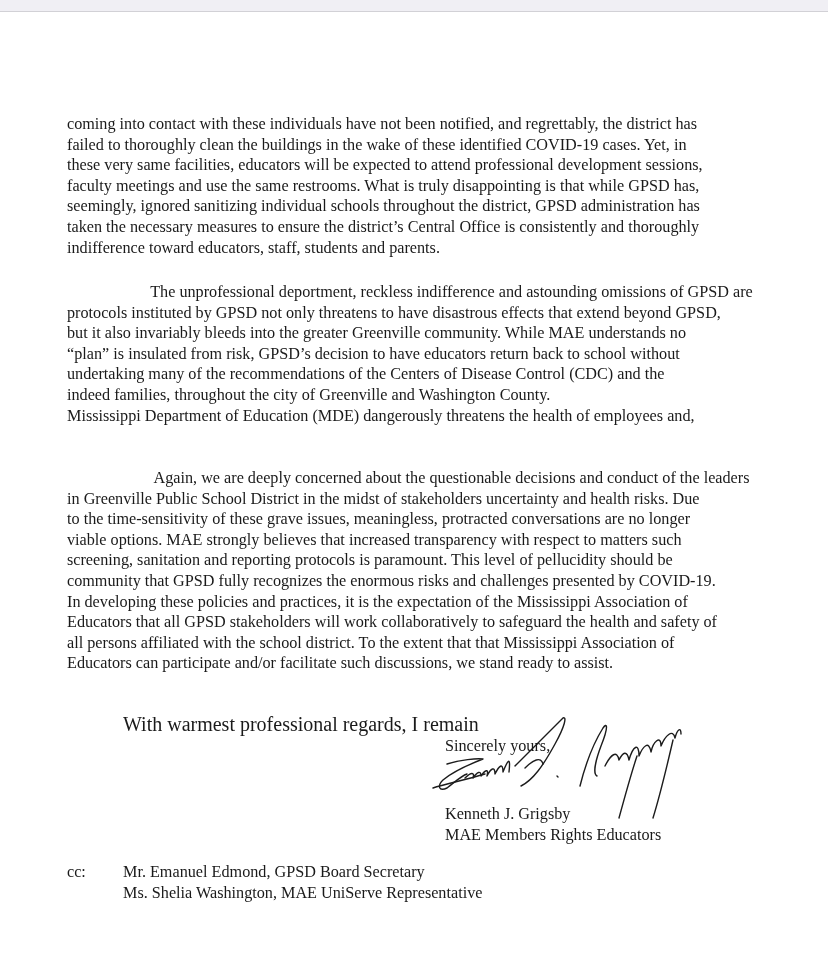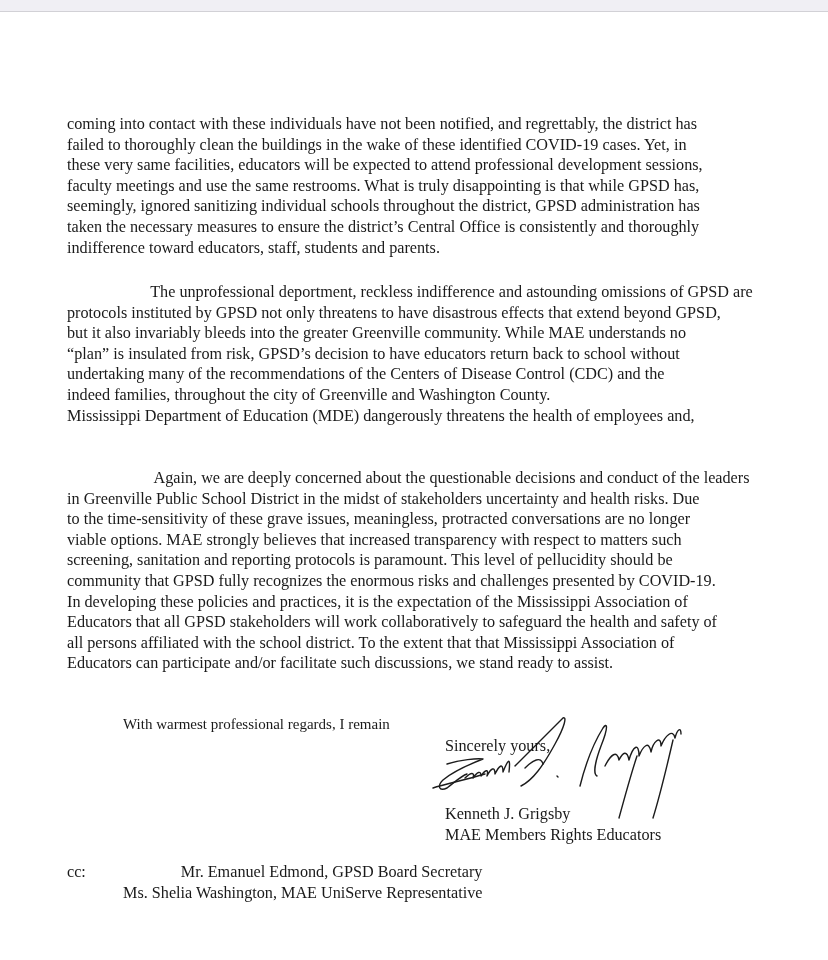--- a/index.html
+++ b/index.html
@@ -23,40 +23,40 @@
       text-align: left;
       white-space: normal;
     }
     .para .ln { display: block; white-space: nowrap; }
     .indent { padding-left: 57px; text-align: center; }
     #p1 { top: 94px; margin-top: 20px; }
     #p2 { top: 282px; }
     #p3 { top: 468px; }
     .closing {
       position: absolute; left: 123px; top: 714px;
-      font-size: 15px; line-height: 20px;
+      font-size: 20px; line-height: 20px;
     }
     .sig-block {
       position: absolute; left: 445px; top: 736px;
       font-size: 16.2px; line-height: 20.5px;
     }
     .sig-block .ln { display: block; white-space: nowrap; }
     .sig-salutation { position: absolute; left: 0; top: 0; }
     .sig-name { position: absolute; left: 0; top: 68px; }
     .sig-title { position: absolute; left: 0; top: 89px; }
     .signature {
       position: absolute; left: 425px; top: 716px; width: 300px; height: 110px;
     }
     .cc-label {
       position: absolute; left: 67px; top: 862px;
       font-size: 16.2px; line-height: 20.5px;
     }
     .cc-list {
       position: absolute; left: 123px; top: 862px;
-      font-size: 16.2px; line-height: 20.5px; text-align: right;
+      font-size: 16.2px; line-height: 20.5px;
     }
     .cc-list .ln { display: block; white-space: nowrap; }
   </style>
 </head>
 <body>
 
 <div class="top-bar"></div>
 
 <div class="page">
 

